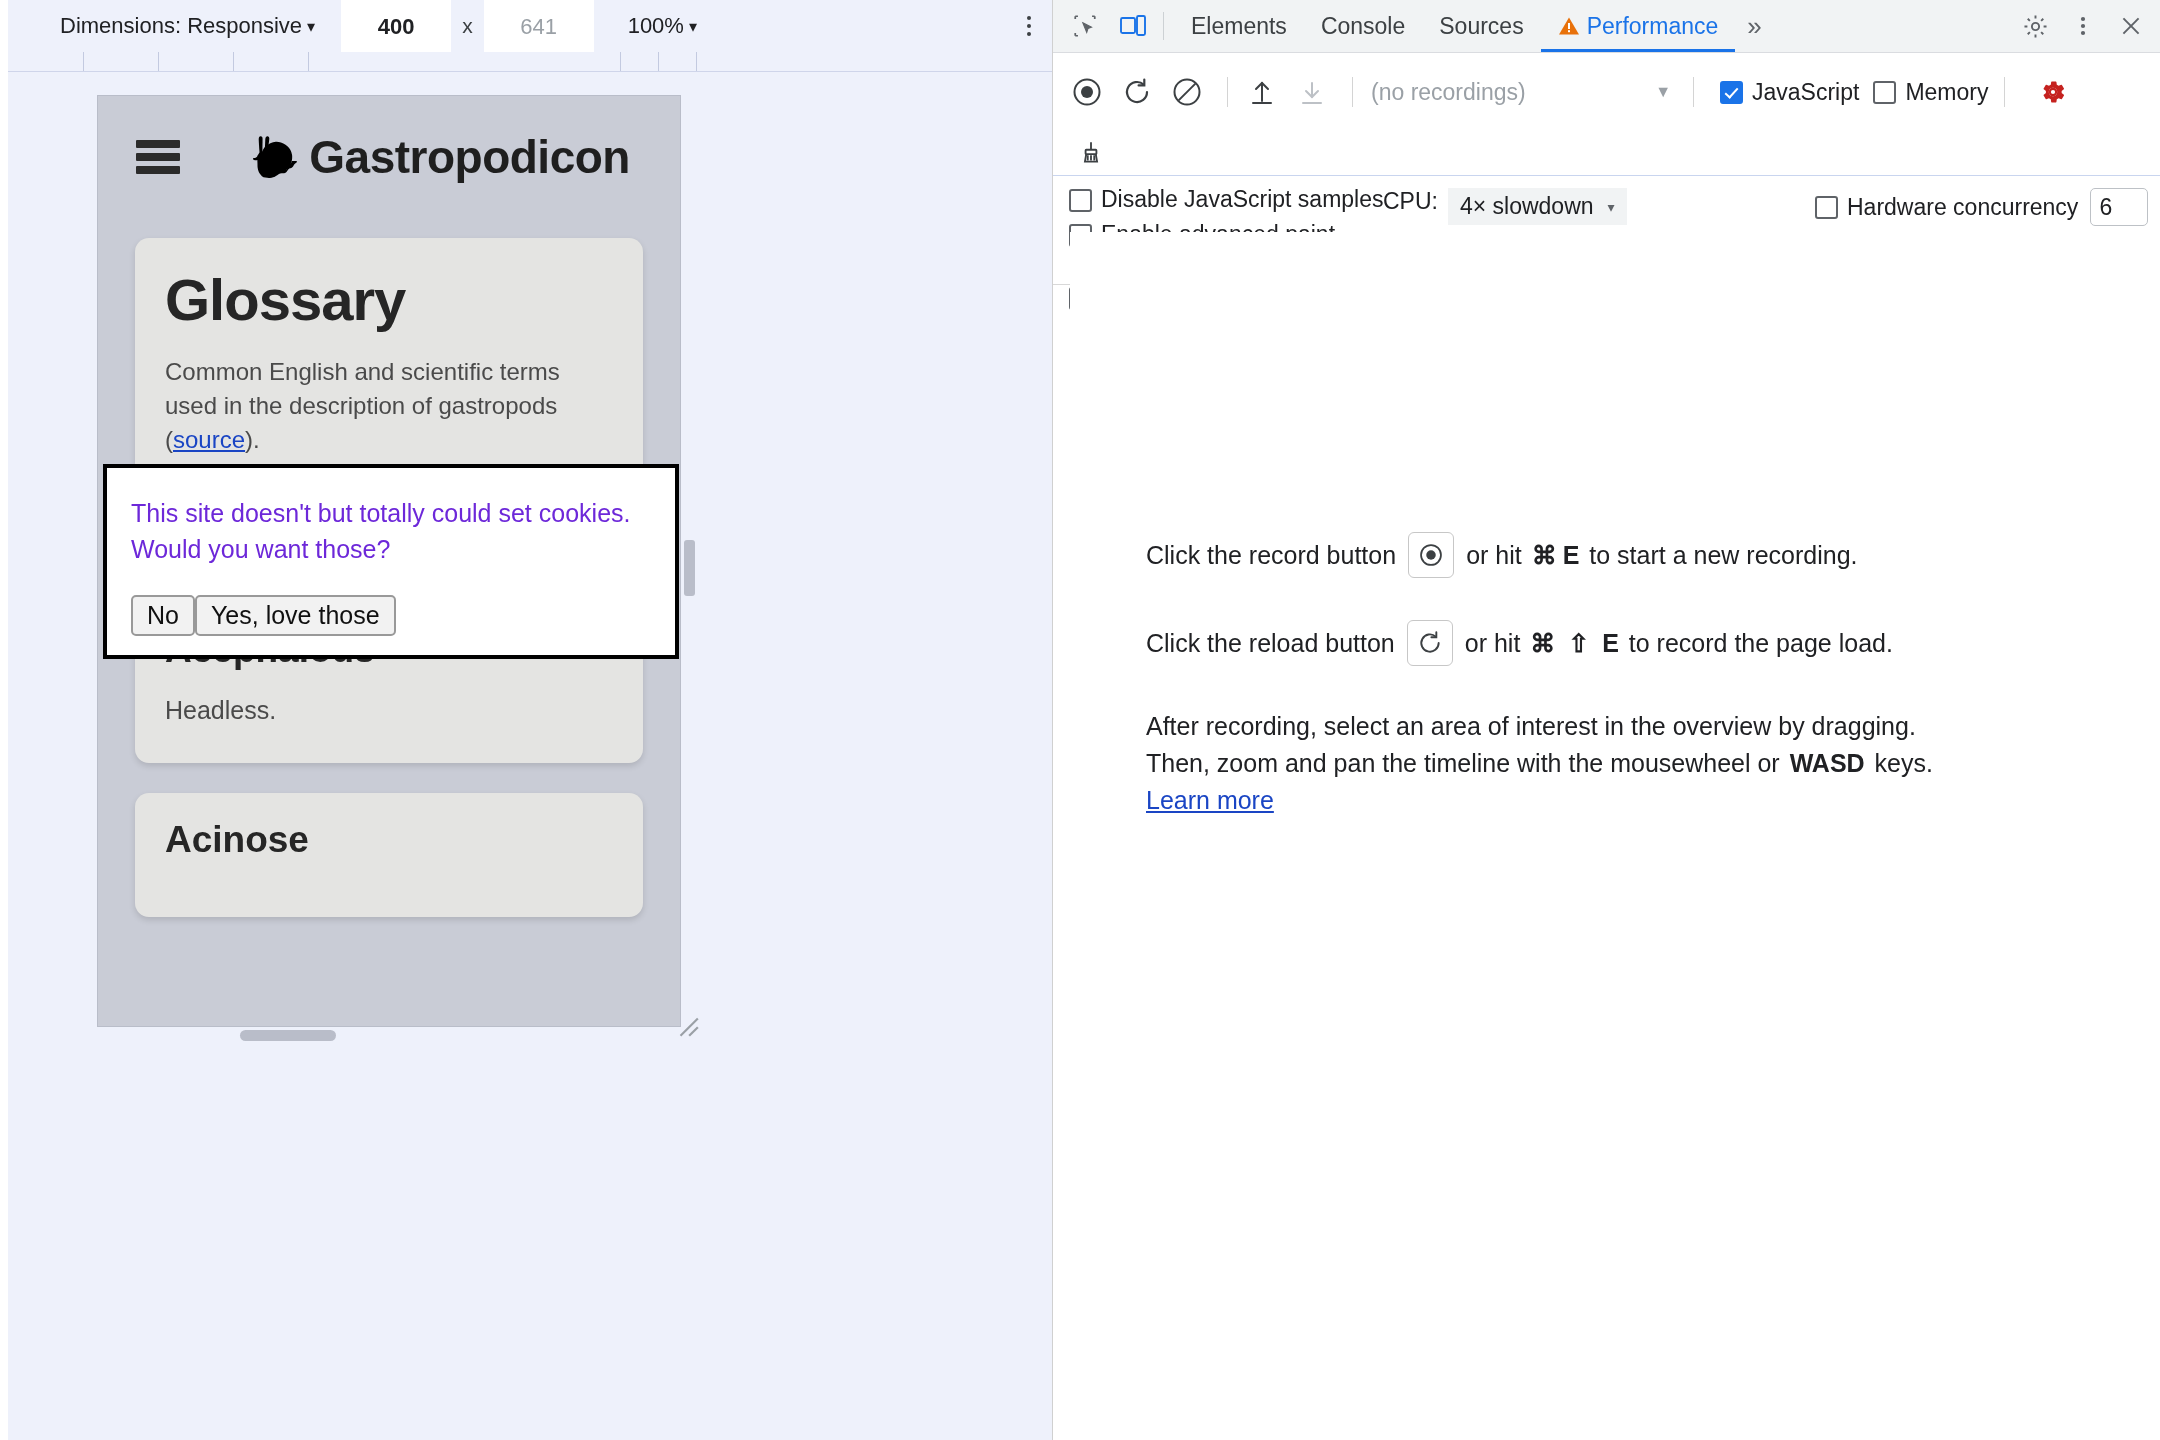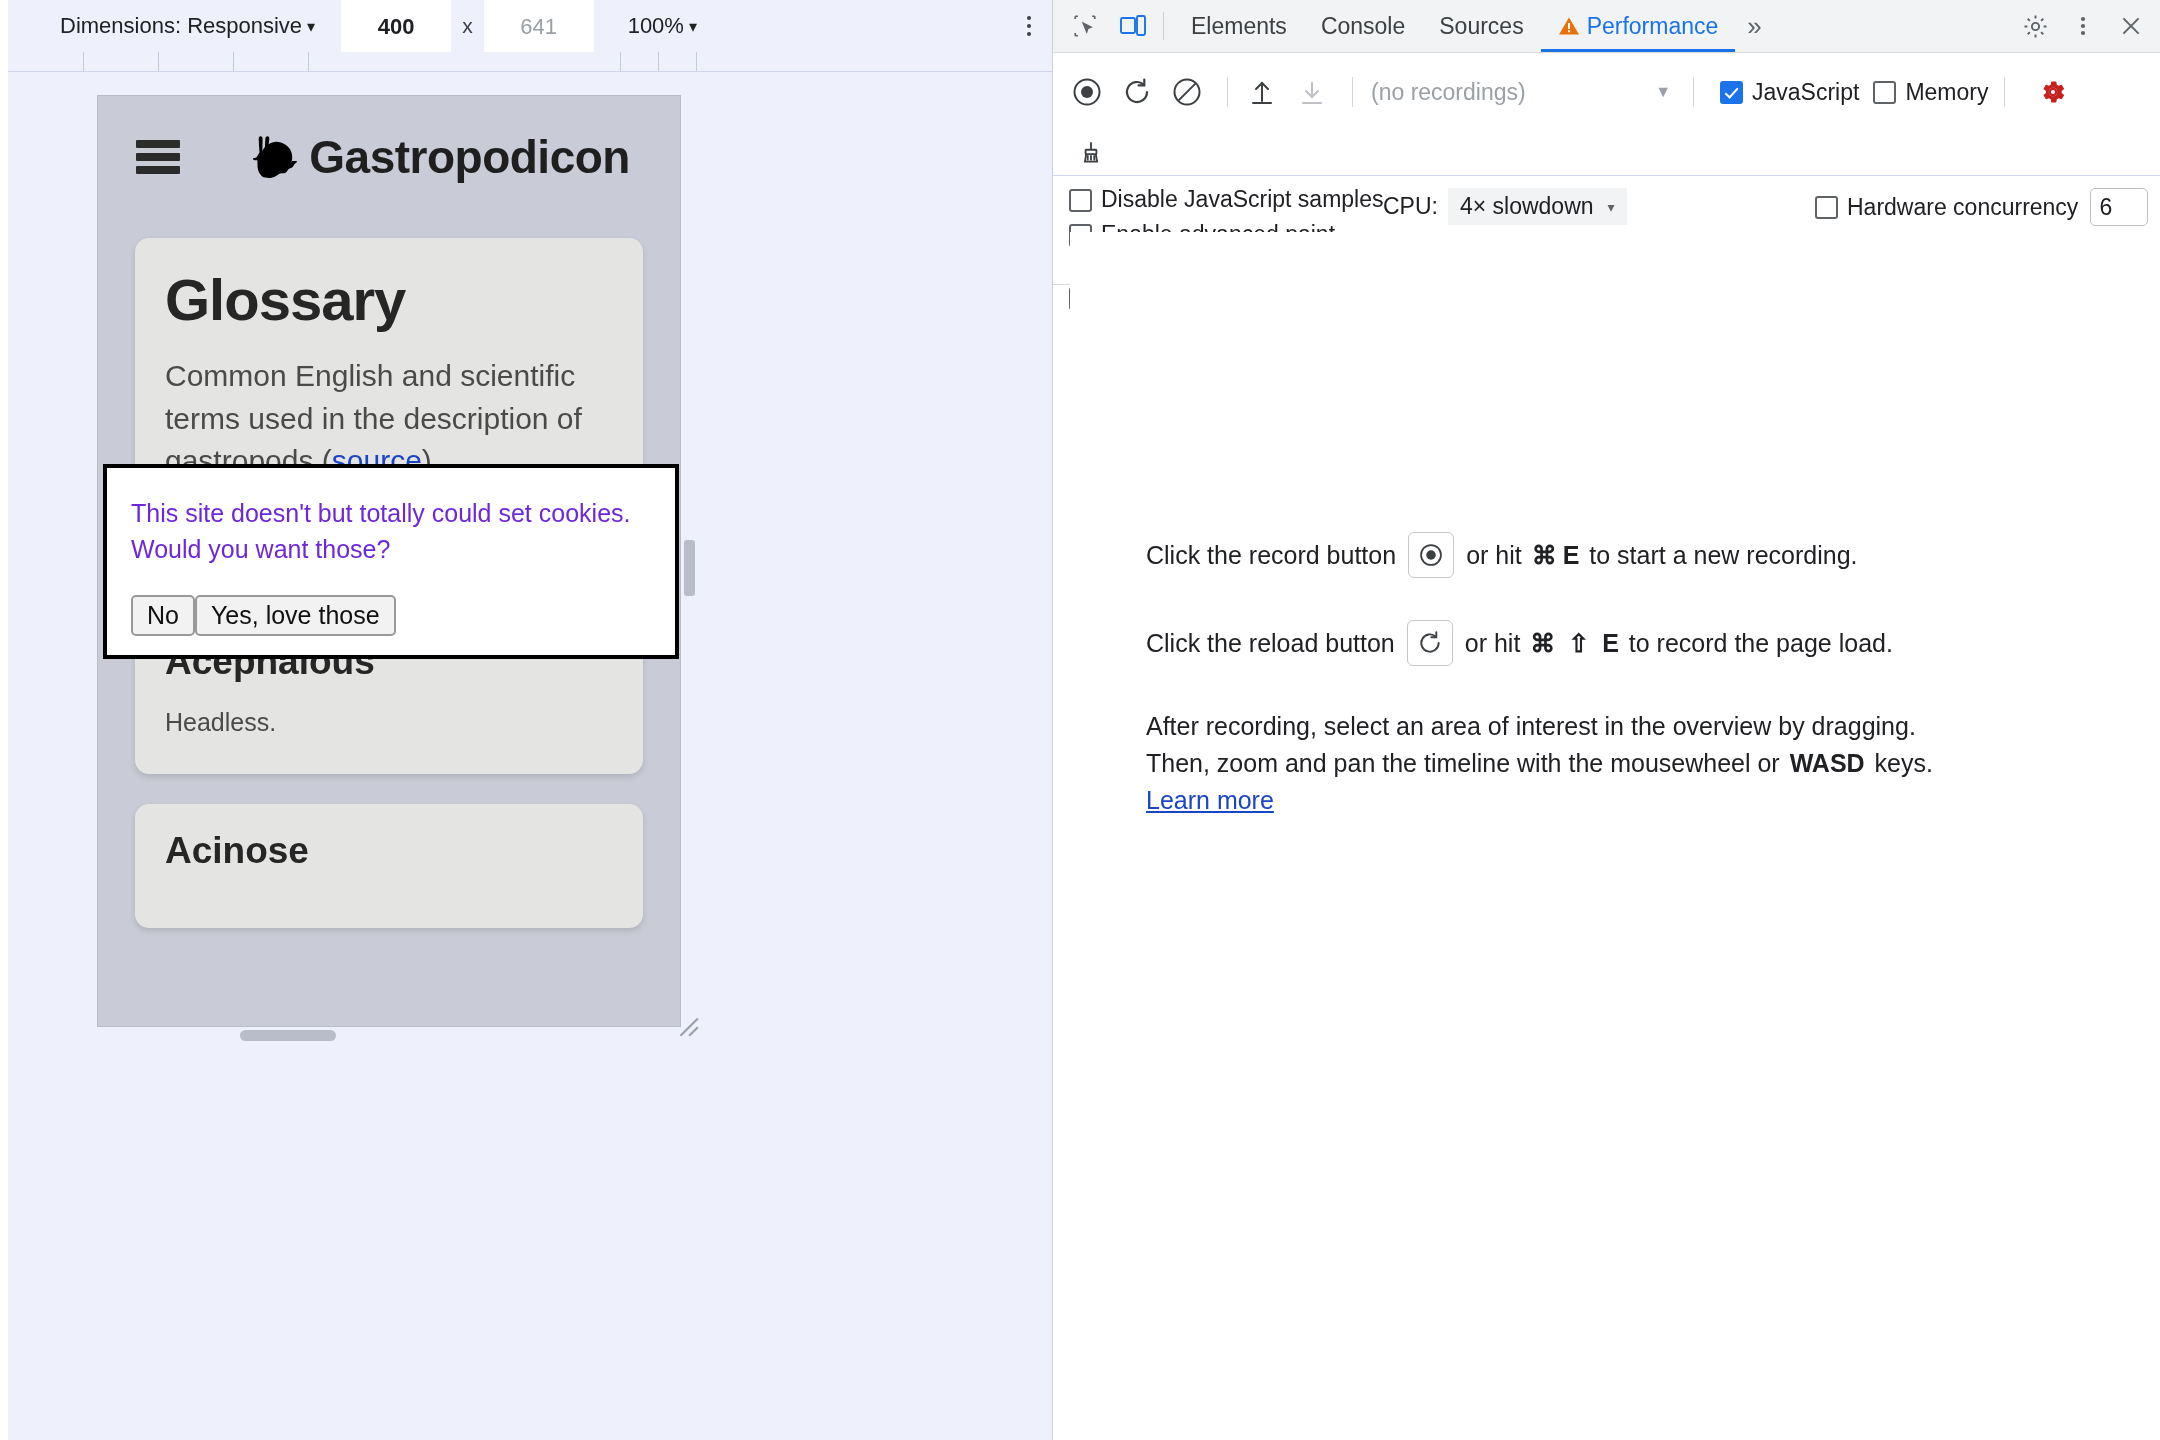--- a/index.html
+++ b/index.html
@@ -149,24 +149,24 @@
     box-shadow: 0 3px 6px rgba(0,0,0,0.13);
   }
   .glossary-title {
     font-size: 58px;
     font-weight: bold;
     color: #262626;
     margin: 0 0 22px 0;
     letter-spacing: -1px;
   }
   .glossary-desc {
-    font-size: 30px;
+    font-size: 24px;
     line-height: 1.42;
     color: #4a4a4a;
-    margin: 0 0 8px 0;
+    margin: 0 0 22px 0;
   }
   .glossary-desc a {
     color: #1a45c4;
     text-decoration: underline;
   }
   .search-box {
     width: 100%;
     box-sizing: border-box;
     height: 62px;
     border: 2px solid #6f6f6f;
@@ -410,21 +410,21 @@
   .set-row {
     display: flex;
     align-items: flex-start;
     margin-bottom: 8px;
     font-size: 23px;
     color: #202124;
   }
   .set-row .cbox { margin-top: 3px; flex: none; }
   .set-mid { position: absolute; left: 330px; top: 12px; }
   .cpu-row, .net-row {
-    display: flex; align-items: center;
+    display: flex; align-items: flex-start;
     font-size: 23px; color: #202124;
     margin-bottom: 12px;
   }
   .cpu-label { margin-right: 10px; }
   .cpu-select {
     background: #f1f3f4;
     padding: 5px 12px 5px 12px;
     display: flex; align-items: center;
     min-width: 140px;
     color: #202124;

